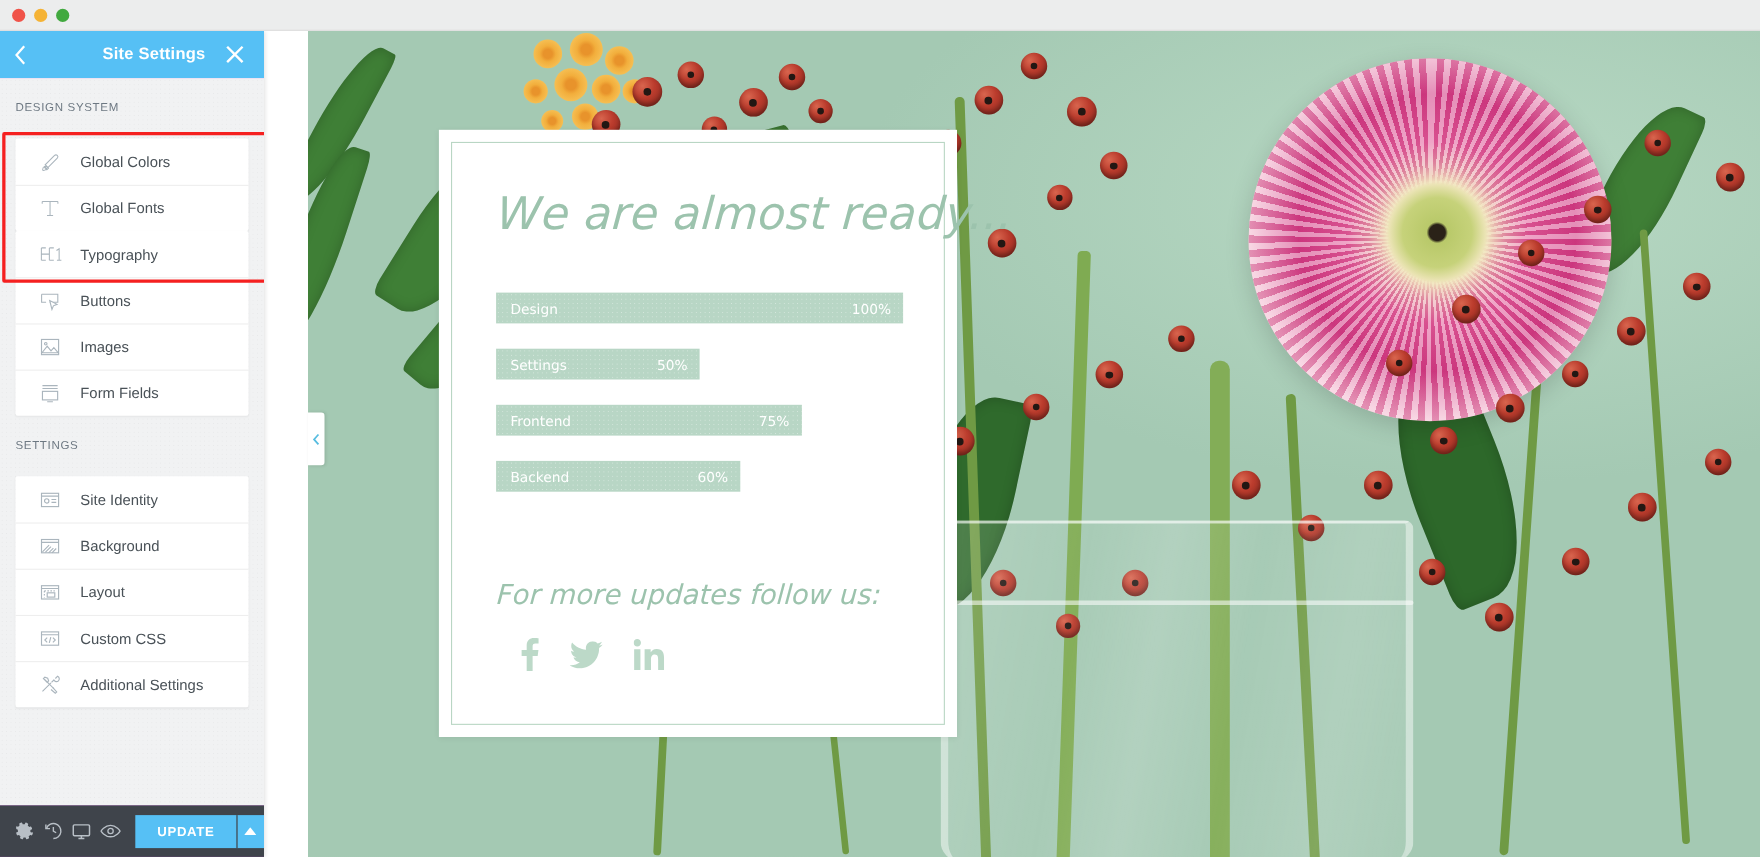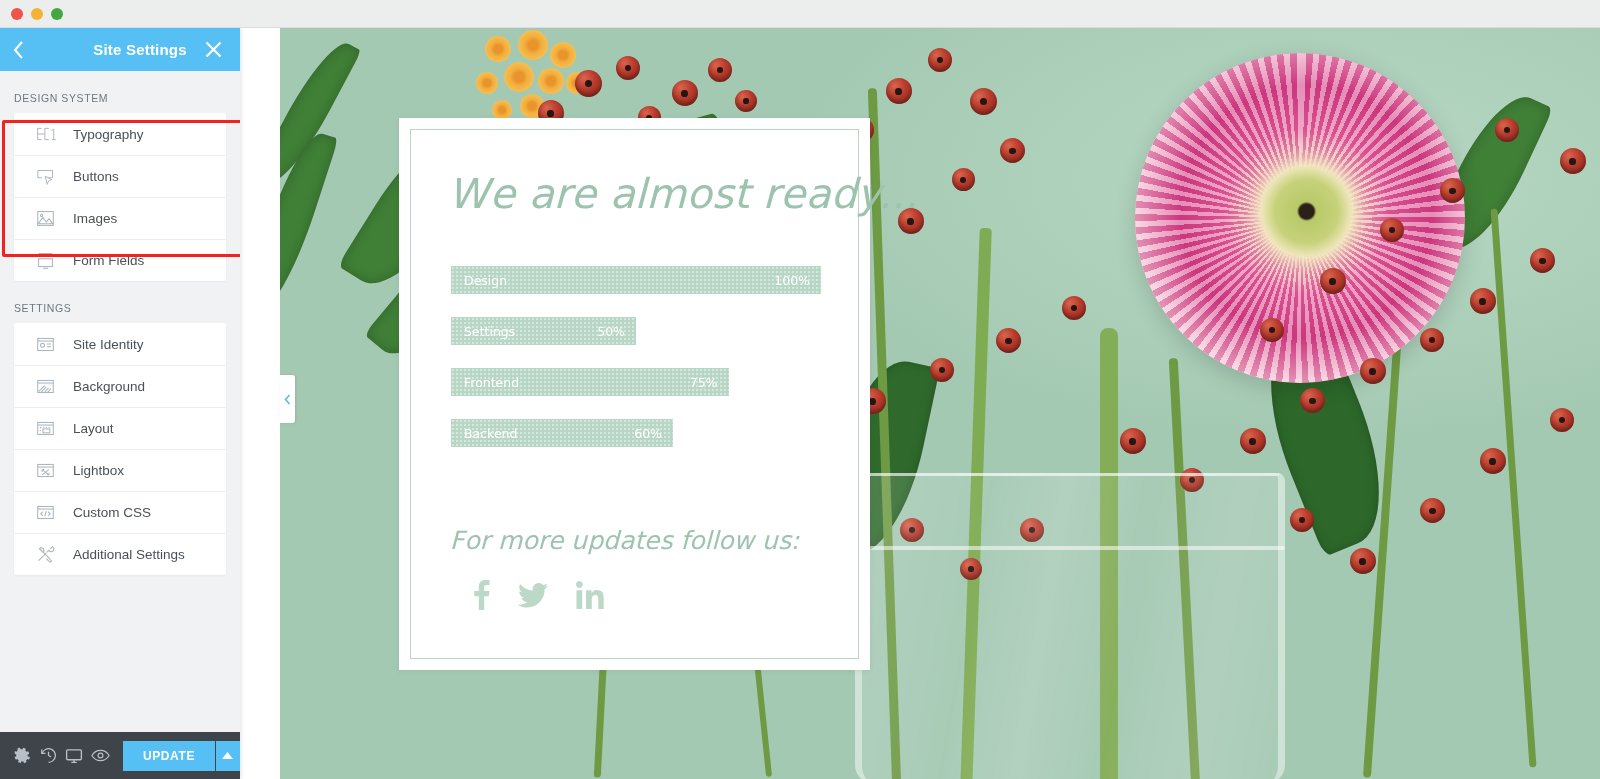--- a/index.html
+++ b/index.html
@@ -152,21 +152,21 @@
 
   .panel-scroll {
     flex: 1 1 auto; overflow: hidden; position: relative;
     background: #f1f2f3;
     background-image: radial-gradient(rgba(0,0,0,.045) .6px, transparent .7px);
     background-size: 4px 4px;
     padding-top: 0;
   }
   .group-label {
     font-size: 10.5px; color: #6d7882; letter-spacing: .6px;
-    padding: 21px 0 9px 14px; text-transform: uppercase;
+    padding: 21px 0 22px 14px; text-transform: uppercase;
   }
   .menu {
     background: #ffffff; margin: 0 14px;
     border-radius: 2px;
     box-shadow: 0 1px 2px rgba(0,0,0,.05);
   }
   .menu-row {
     display: flex; align-items: center; height: 42px;
     padding-left: 22px; cursor: pointer;
     border-top: 1px solid #eeeeee;
@@ -395,20 +395,40 @@
             <path d="M1.5 1.5l14 14M15.5 1.5l-14 14"></path>
           </svg>
       </span>
     </div>
 
     <div class="panel-scroll">
 
       <div class="redbox"></div>
 
       <div class="group-label">DESIGN SYSTEM</div>
+      <div class="menu">
+        <div class="menu-row">
+          <span class="mi-icon">
+            <svg width="19" height="19" viewBox="0 0 24 24" fill="none" stroke="#aab5bd" stroke-width="1.2">
+              <path d="M3.5 20.5c0-2 1-3.2 2.2-3.8l2.6 2.6c-.7 1.2-1.9 2.1-3.7 2.1-.7 0-1.1-.3-1.1-.9z"></path>
+              <path d="M7.6 16.2l-1.9 1.9 2.6 2.6 1.9-1.9z"></path>
+              <path d="M9.5 18.1L20.3 7.3c.9-.9.9-2.2 0-3.1-.9-.9-2.2-.9-3.1 0L6.4 15z"></path>
+            </svg>
+          </span>
+          <span class="mi-label">Global Colors</span>
+        </div>
+        <div class="menu-row">
+          <span class="mi-icon">
+            <svg width="19" height="19" viewBox="0 0 24 24" fill="none" stroke="#aab5bd" stroke-width="1.2">
+              <path d="M3 4h18M3 4v2.5M21 4v2.5M12 4v16M8.5 20h7"></path>
+            </svg>
+          </span>
+          <span class="mi-label">Global Fonts</span>
+        </div>
+      </div>
 
       <div class="menu">
         <div class="menu-row">
           <span class="mi-icon">
             <svg width="21" height="16" viewBox="0 0 26 18" fill="none" stroke="#aab5bd" stroke-width="1.2">
               <path d="M2 2v14M2 2h5M2 16h5M2 9h9M11 2v14M11 2h5M11 16h5"></path>
               <path d="M19 5l3-2v13M19.5 16h5"></path>
             </svg>
           </span>
           <span class="mi-label">Typography</span>
@@ -471,31 +491,20 @@
         <div class="menu-row">
           <span class="mi-icon">
             <svg width="19" height="19" viewBox="0 0 22 22" fill="none" stroke="#aab5bd" stroke-width="1.2">
               <rect x="2" y="4" width="18" height="14"></rect>
                 <path d="M2 7h18"></path>
               <path d="M5 9.5v7M5 9.5h11" stroke-dasharray="1.6 1.6"></path>
               <rect x="8" y="11.5" width="8" height="4.5"></rect>
             </svg>
           </span>
           <span class="mi-label">Layout</span>
-        </div>
-        <div class="menu-row">
-          <span class="mi-icon">
-            <svg width="19" height="19" viewBox="0 0 22 22" fill="none" stroke="#aab5bd" stroke-width="1.2">
-              <rect x="2" y="4" width="18" height="14"></rect>
-                <path d="M2 7h18"></path>
-              <path d="M7 10l8 6M15 10l-8 6"></path>
-              <path d="M7 10h2.4M7 10v2.4M15 16h-2.4M15 16v-2.4"></path>
-            </svg>
-          </span>
-          <span class="mi-label">Lightbox</span>
         </div>
         <div class="menu-row">
           <span class="mi-icon">
             <svg width="19" height="19" viewBox="0 0 22 22" fill="none" stroke="#aab5bd" stroke-width="1.2">
               <rect x="2" y="4" width="18" height="14"></rect>
                 <path d="M2 7h18"></path>
               <path d="M8 10l-2.5 2.5L8 15M14 10l2.5 2.5L14 15M11.8 9.5l-1.6 6"></path>
             </svg>
           </span>
           <span class="mi-label">Custom CSS</span>

